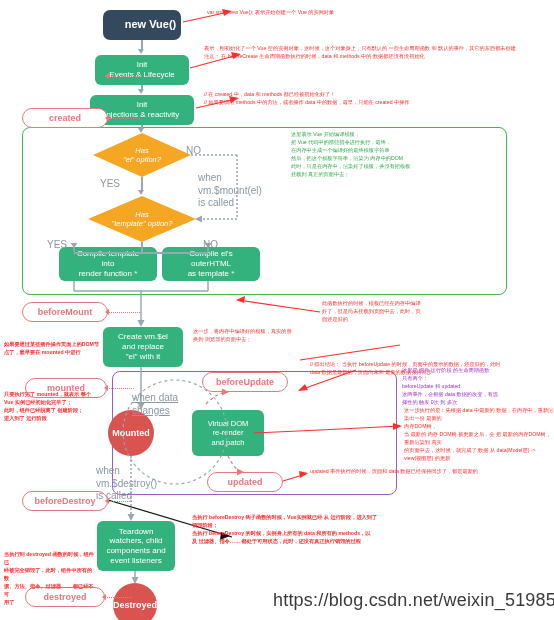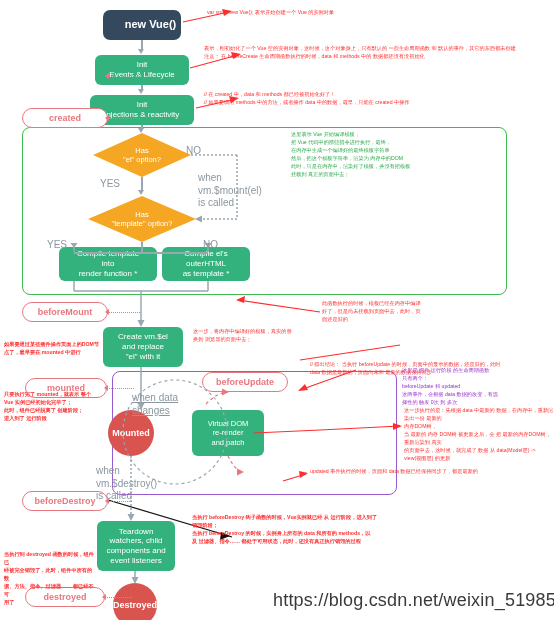--- a/index.html
+++ b/index.html
@@ -10,21 +10,21 @@
   }
   #stage{position:relative;width:554px;height:620px;}
 
   .node{position:absolute;box-sizing:border-box;display:flex;align-items:center;
         justify-content:center;text-align:center;line-height:1.22;}
 
   
   .n-dark{background:#35495e;color:#ffffff;border-radius:7px;font-weight:bold;font-size:11px;padding-left:17px;}
   
   .n-green{background:#34b27d;color:#ffffff;border-radius:6px;font-size:8px;}
-  .diamond-wrap{position:absolute;}
+  .diamond-wrap{position:absolute;font-style:italic;}
   .diamond-shape{
     width:100%;height:100%;background:#f5a623;
     -webkit-clip-path:polygon(50% 0,100% 50%,50% 100%,0 50%);
     clip-path:polygon(50% 0,100% 50%,50% 100%,0 50%);
     position:absolute;left:0;top:0;
   }
   .diamond-label{position:absolute;left:0;top:0;width:100%;height:100%;
     display:flex;align-items:center;justify-content:center;color:#fff;font-size:7.5px;
     text-align:center;line-height:1.2;}
 
@@ -95,21 +95,21 @@
     <div class="diamond-label" style="white-space:pre-line;">Has
 "template" option?</div>
   </div>
 
   <div class="node n-green" style="left:33px;top:247px;width:98px;height:34px;white-space:pre-line;margin-left:26px;">
     <span>Compile template
 into
 render function *</span>
   </div>
 
-  <div class="node n-green" style="left:162px;top:247px;width:88px;height:34px;white-space:pre-line;">
+  <div class="node n-green" style="left:162px;top:247px;width:98px;height:34px;white-space:pre-line;">
     <span>Compile el's
 outerHTML
 as template *</span>
   </div>
 
   <div class="node n-green" style="left:103px;top:327px;width:80px;height:40px;white-space:pre-line;">
     <span>Create vm.$el
 and replace
 "el" with it</span>
   </div>
@@ -139,20 +139,23 @@
     <span>created</span>
   </div>
   <div class="pill" style="left:22px;top:302px;width:86px;height:20px;">
     <span>beforeMount</span>
   </div>
   <div class="pill" style="left:25px;top:378px;width:82px;height:20px;">
     <span>mounted</span>
   </div>
   <div class="pill" style="left:202px;top:372px;width:86px;height:20px;">
     <span>beforeUpdate</span>
+  </div>
+  <div class="pill" style="left:207px;top:472px;width:76px;height:20px;">
+    <span>updated</span>
   </div>
   <div class="pill" style="left:22px;top:491px;width:86px;height:20px;">
     <span>beforeDestroy</span>
   </div>
   <div class="pill" style="left:25px;top:587px;width:80px;height:20px;">
     <span>destroyed</span>
   </div>
 
   <div class="vline" style="left:141px;top:40px;height:10px;"></div>
   <div class="arrow-down" style="left:137.5px;top:49px;"></div>

